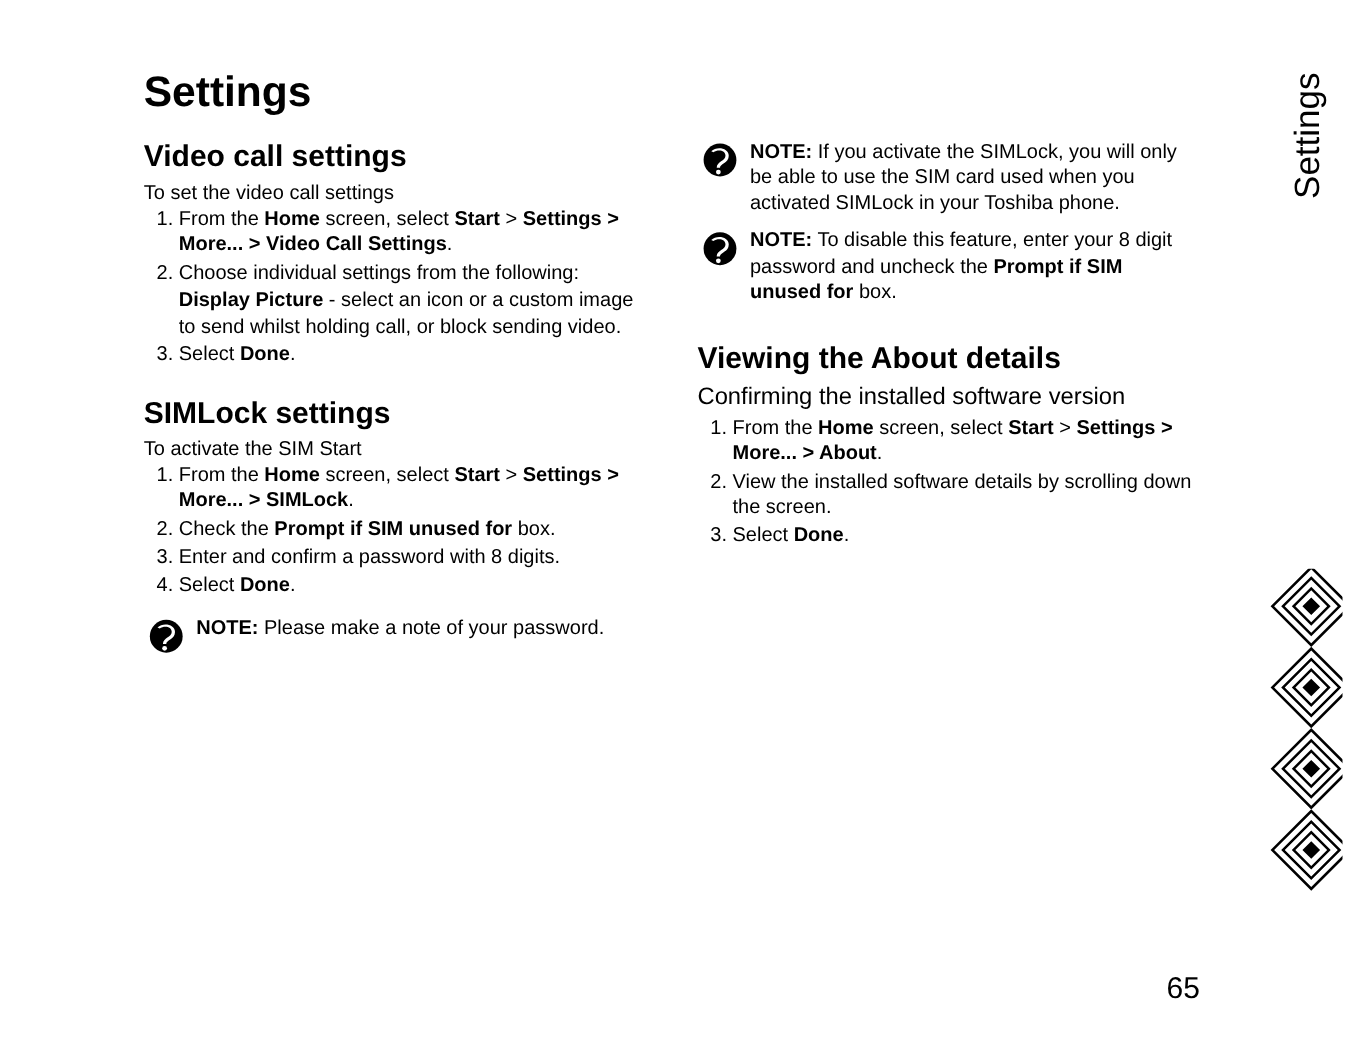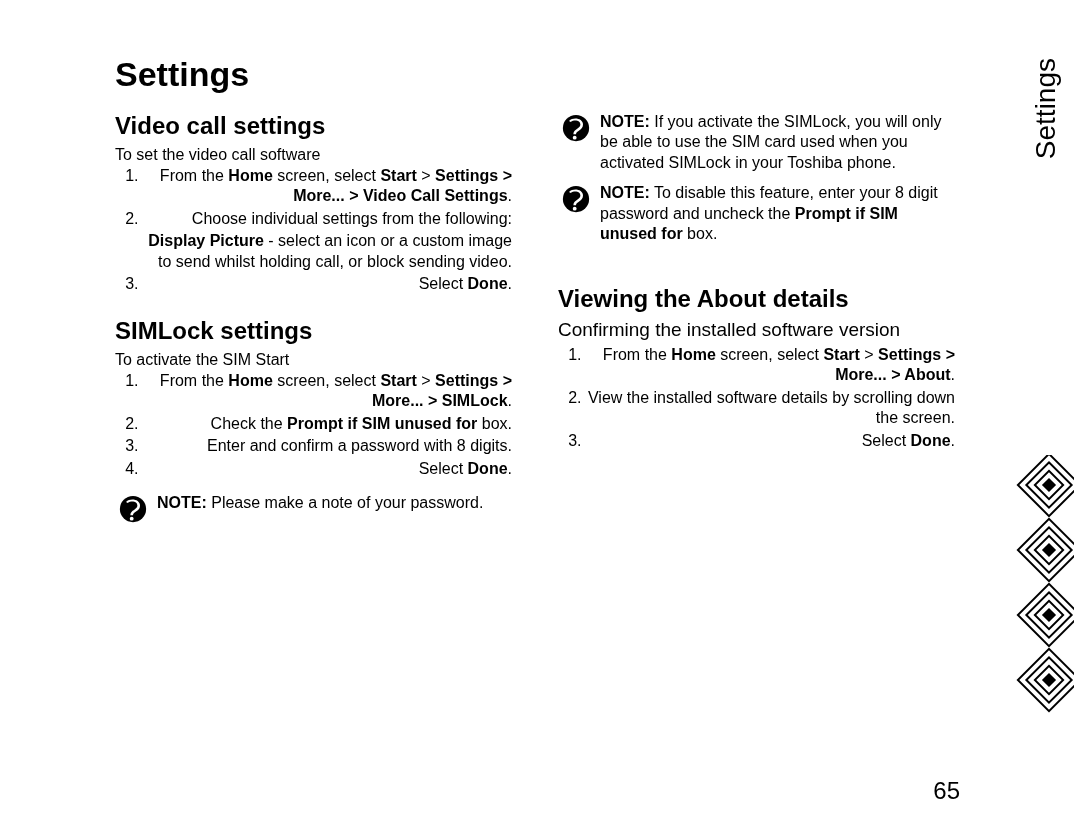--- a/index.html
+++ b/index.html
@@ -47,21 +47,20 @@
     margin: 6px 0 4px 0;
   }
   p.lead {
     font-size: 16px;
     margin: 0 0 2px 0;
   }
   ol {
     margin: 0 0 14px 0;
     padding-left: 28px;
     font-size: 16px;
-    text-align: right;
   }
   ol li {
     margin-bottom: 2px;
     line-height: 1.28;
   }
   .sub {
     display: block;
     margin-top: 2px;
   }
   .note {
@@ -111,21 +110,21 @@
   <div class="side-label">Settings</div>
 
   <div class="content">
     <h1 class="title">Settings</h1>
 
     <div class="columns">
 
       <div class="col">
 
         <h2 class="section">Video call settings</h2>
-        <p class="lead">To set the video call software</p>
+        <p class="lead">To set the video call settings</p>
         <ol>
           <li>
             <span>From the </span><b>Home</b><span> screen, select </span><b>Start</b><span> &gt; </span><b>Settings</b><b> &gt; </b><b>More...</b><b> &gt; </b><b>Video Call Settings</b><span>.</span>
           </li>
           <li>
             <span>Choose individual settings from the following:</span>
             <span class="sub"><b>Display Picture</b><span> - select an icon or a custom image to send whilst holding call, or block sending video.</span></span>
           </li>
           <li>
             <span>Select </span><b>Done</b><span>.</span>
@@ -177,21 +176,21 @@
           <svg class="note-icon" viewBox="0 0 32 32">
               <circle cx="16" cy="16" r="15" fill="#000"></circle>
               <path d="M10 9 C14 6 21 7 21 12 C21 17 13 17 13 23 L16 23 C16 19 24 19 24 12 C24 5 13 3 8 8 Z" fill="#fff"></path>
               <circle cx="14.5" cy="27" r="2.2" fill="#fff"></circle>
             </svg>
           <div class="note-body">
             <b>NOTE:</b><span> To disable this feature, enter your 8 digit password and uncheck the </span><b>Prompt if SIM unused for</b><span> box.</span>
           </div>
         </div>
 
-        <h2 class="section" style="margin-top:40px">Viewing the About details</h2>
+        <h2 class="section" style="margin-top:28px">Viewing the About details</h2>
         <h3 class="subsection">Confirming the installed software version</h3>
         <ol>
           <li>
             <span>From the </span><b>Home</b><span> screen, select </span><b>Start</b><span> &gt; </span><b>Settings</b><b> &gt; </b><b>More...</b><b> &gt; </b><b>About</b><span>.</span>
           </li>
           <li>View the installed software details by scrolling down the screen.</li>
           <li>
             <span>Select </span><b>Done</b><span>.</span>
           </li>
         </ol>

